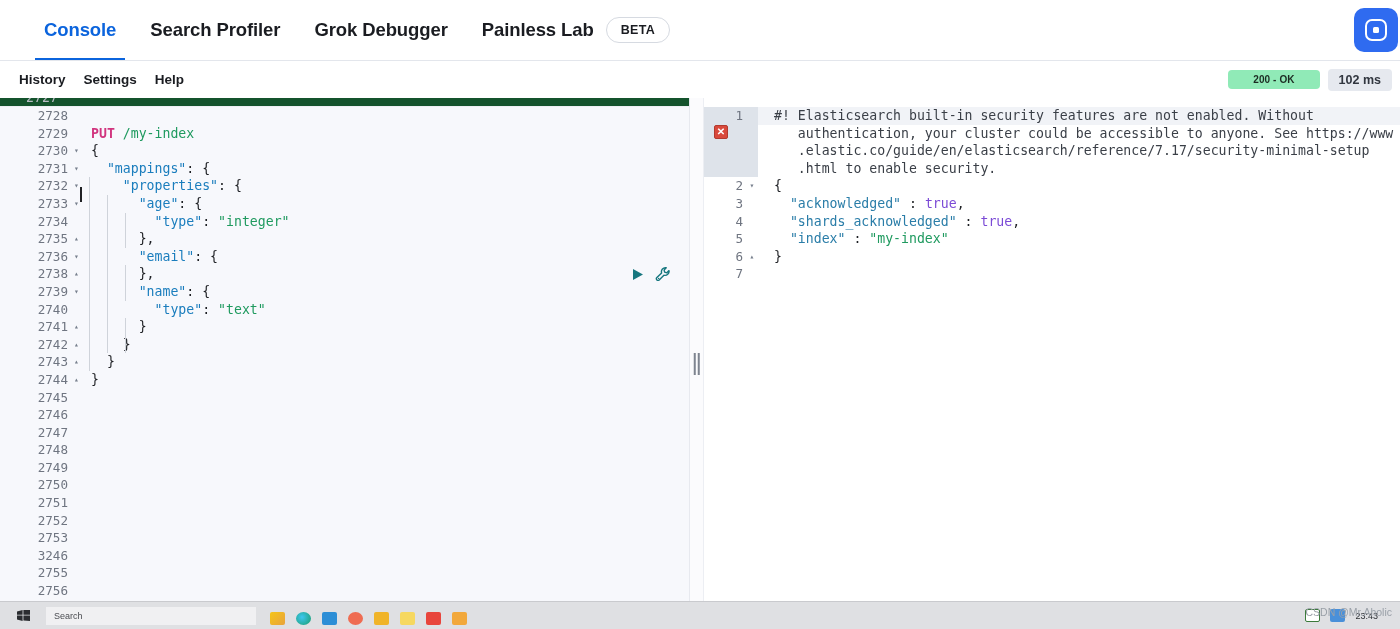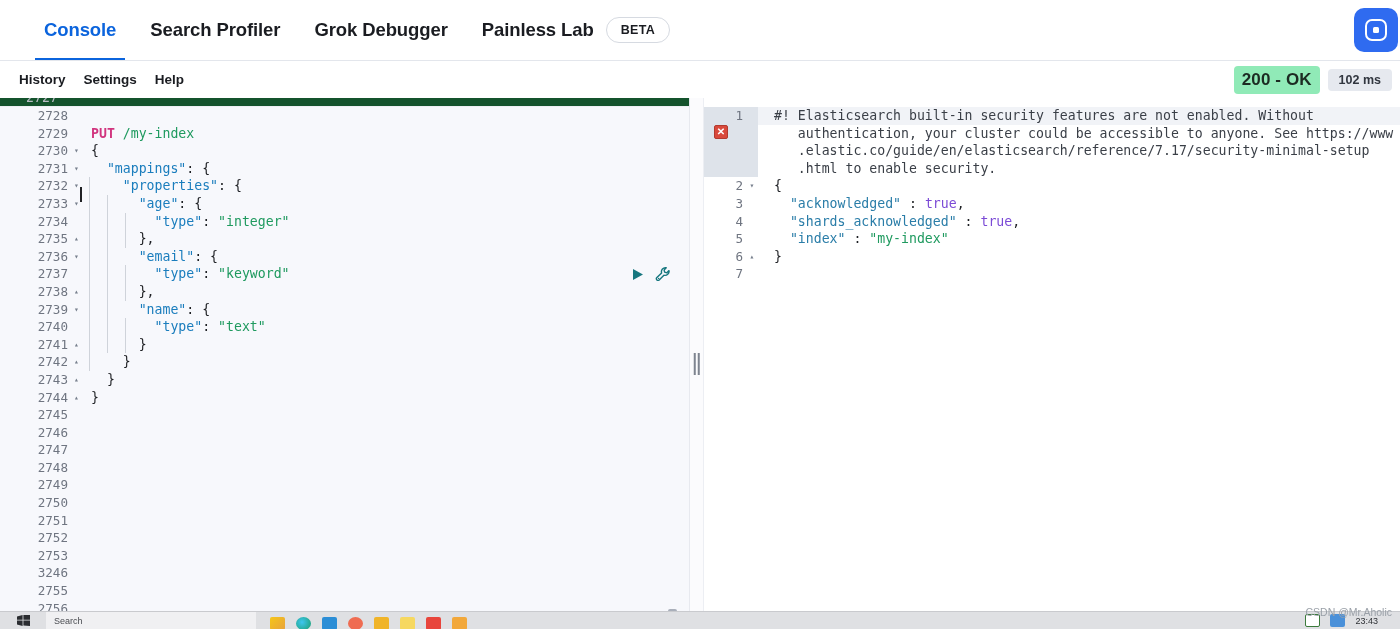--- a/index.html
+++ b/index.html
@@ -107,23 +107,23 @@
   }
   .status-group {
     position: absolute;
     right: 8px; top: 50%;
     transform: translateY(-50%);
     display: flex; align-items: center; gap: 8px;
   }
   .status-pill {
     background: #90eab7;
     color: #1c2b22;
-    font-size: 17px;
+    font-size: 10px;
     font-weight: bold;
-    padding: 4px 8px;
+    padding: 4px 25px;
     border-radius: 4px;
     letter-spacing: 0.1px;
   }
   .time-pill {
     background: #e6e9ef;
     color: #31363f;
     font-size: 12.5px;
     font-weight: bold;
     padding: 4px 11px;
     border-radius: 4px;
@@ -327,21 +327,21 @@
     height: 17.6px;
     background: #f1f3f7;
     z-index: 0;
   }
 
   
   .taskbar {
     position: absolute;
     left: 0; bottom: 0;
     width: 1400px;
-    height: 18px;
+    height: 28px;
     background: #dfe0e3;
     border-top: 1px solid #c9cace;
     display: flex;
     align-items: center;
     overflow: hidden;
     z-index: 20;
   }
   .tb-start { width: 46px; height: 18px; display:flex; align-items:center; justify-content:center; }
   .tb-search {
     width: 210px; height: 18px;
@@ -429,21 +429,20 @@
       <div class="code-rows">
           <div class="row"><span class="gutter">2728</span><span class="fold"></span><span class="code-text"></span></div>
           <div class="row"><span class="gutter">2729</span><span class="fold"></span><span class="code-text"><span class="t-method">PUT</span> <span class="t-url">/my-index</span></span></div>
           <div class="row"><span class="gutter">2730</span><span class="fold">▾</span><span class="code-text">{</span></div>
           <div class="row"><span class="gutter">2731</span><span class="fold">▾</span><span class="code-text">  <span class="t-key">"mappings"</span>: {</span></div>
           <div class="row"><span class="gutter">2732</span><span class="fold">▾</span><span class="code-text">    <span class="t-key">"properties"</span>: {</span></div>
           <div class="row"><span class="gutter">2733</span><span class="fold">▾</span><span class="code-text">      <span class="t-key">"age"</span>: {</span></div>
           <div class="row"><span class="gutter">2734</span><span class="fold"></span><span class="code-text">        <span class="t-key">"type"</span>: <span class="t-str">"integer"</span></span></div>
           <div class="row"><span class="gutter">2735</span><span class="fold">▴</span><span class="code-text">      },</span></div>
           <div class="row"><span class="gutter">2736</span><span class="fold">▾</span><span class="code-text">      <span class="t-key">"email"</span>: {</span></div>
-          <div class="row"><span class="gutter">2737</span><span class="fold"></span><span class="code-text">        <span class="t-key">"type"</span>: <span class="t-str">"keyword"</span></span></div>
           <div class="row"><span class="gutter">2738</span><span class="fold">▴</span><span class="code-text">      },</span></div>
           <div class="row"><span class="gutter">2739</span><span class="fold">▾</span><span class="code-text">      <span class="t-key">"name"</span>: {</span></div>
           <div class="row"><span class="gutter">2740</span><span class="fold"></span><span class="code-text">        <span class="t-key">"type"</span>: <span class="t-str">"text"</span></span></div>
           <div class="row"><span class="gutter">2741</span><span class="fold">▴</span><span class="code-text">      }</span></div>
           <div class="row"><span class="gutter">2742</span><span class="fold">▴</span><span class="code-text">    }</span></div>
           <div class="row"><span class="gutter">2743</span><span class="fold">▴</span><span class="code-text">  }</span></div>
           <div class="row"><span class="gutter">2744</span><span class="fold">▴</span><span class="code-text">}</span></div>
           <div class="row"><span class="gutter">2745</span><span class="fold"></span><span class="code-text"></span></div>
           <div class="row"><span class="gutter">2746</span><span class="fold"></span><span class="code-text"></span></div>
           <div class="row"><span class="gutter">2747</span><span class="fold"></span><span class="code-text"></span></div>

